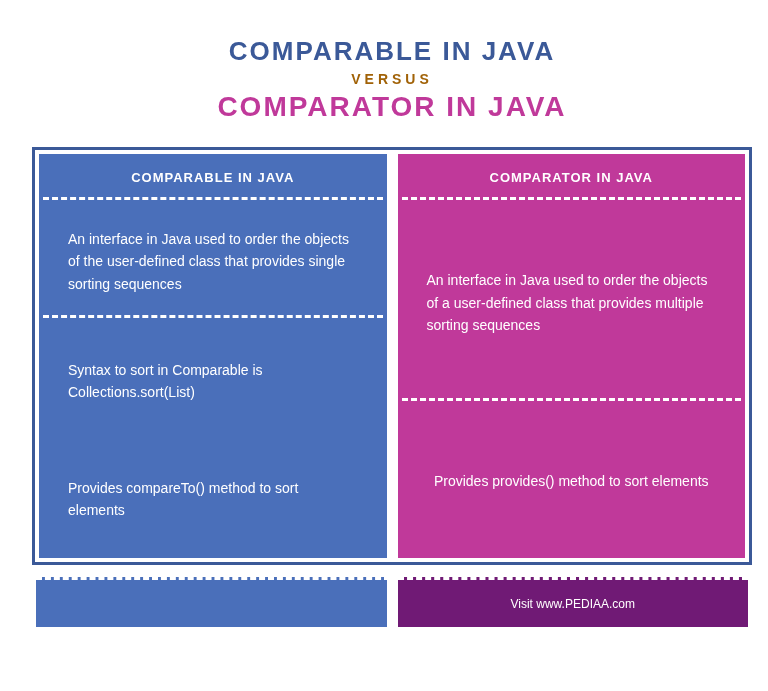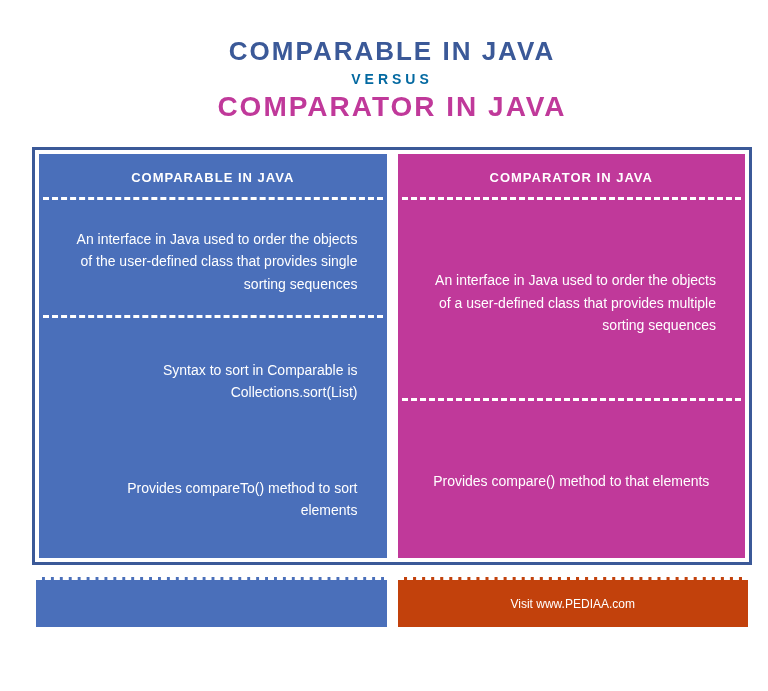--- a/index.html
+++ b/index.html
@@ -29,21 +29,21 @@
       font-size: 26px;
       font-weight: bold;
       color: #3b5998;
       letter-spacing: 2px;
       text-transform: uppercase;
     }
 
     .versus-text {
       font-size: 14px;
       font-weight: bold;
-      color: #0369a1;
+      color: #a16207;
       letter-spacing: 4px;
       text-transform: uppercase;
       margin: 4px 0;
     }
 
     .sub-title {
       font-size: 28px;
       font-weight: bold;
       color: #c0399a;
       letter-spacing: 2px;
@@ -77,21 +77,21 @@
       font-size: 13px;
       font-weight: bold;
       color: #ffffff;
       letter-spacing: 1px;
       text-transform: uppercase;
       border-bottom: 3px dashed #ffffff;
     }
 
     .column-cell {
       padding: 20px 25px;
-      text-align: right;
+      text-align: left;
       font-size: 14px;
       color: #ffffff;
       line-height: 1.6;
       border-bottom: 3px dashed #ffffff;
       flex-grow: 1;
       display: flex;
       align-items: center;
       justify-content: center;
       min-height: 110px;
     }
@@ -122,21 +122,21 @@
 
     .footer-left {
       flex: 1;
       background-color: #4a6fba;
       border-right: 3px solid #ffffff;
       border-top: 3px dashed #ffffff;
     }
 
     .footer-right {
       flex: 1;
-      background-color: #c2410c;
+      background-color: #701a75;
       border-top: 3px dashed #ffffff;
     }
   </style>
 </head>
 <body>
 
 <div class="title-section">
   <div class="main-title">COMPARABLE IN JAVA</div>
   <div class="versus-text">VERSUS</div>
   <div class="sub-title">COMPARATOR IN JAVA</div>
@@ -147,20 +147,20 @@
   <div class="column column-left">
     <div class="column-header">COMPARABLE IN JAVA</div>
     <div class="column-cell">An interface in Java used to order the objects of the user-defined class that provides single sorting sequences</div>
     <div class="column-cell no-border">Syntax to sort in Comparable is Collections.sort(List)</div>
     <div class="column-cell">Provides compareTo() method to sort elements</div>
   </div>
 
   <div class="column column-right">
     <div class="column-header">COMPARATOR IN JAVA</div>
     <div class="column-cell">An interface in Java used to order the objects of a user-defined class that provides multiple sorting sequences</div>
-    <div class="column-cell">Provides compare() method to that elements</div>
+    <div class="column-cell">Provides provides() method to sort elements</div>
   </div>
 </div>
 
 <div class="footer-row">
   <div class="footer-cell footer-left"></div>
   <div class="footer-cell footer-right">Visit www.PEDIAA.com</div>
 </div>
 
 </body></html>

